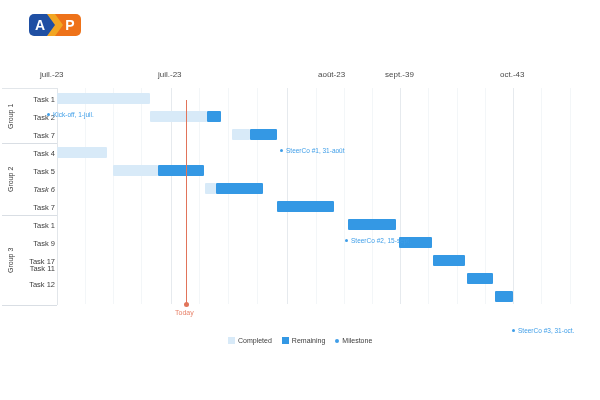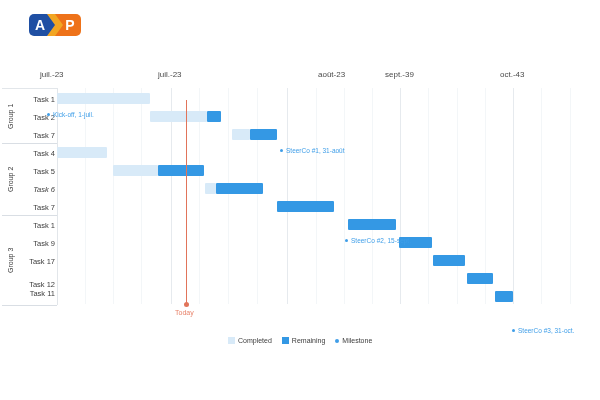--- a/index.html
+++ b/index.html
@@ -275,21 +275,21 @@
         <div class="task-label" style="top: 1px;">Task 1</div>
         <div class="task-label" style="top: 19px;">Task 2</div>
         <div class="task-label" style="top: 37px;">Task 7</div>
         <div class="task-label" style="top: 55px;">Task 4</div>
         <div class="task-label" style="top: 73px;">Task 5</div>
         <div class="task-label" style="top: 91px; font-style: italic;">Task 6</div>
         <div class="task-label" style="top: 109px;">Task 7</div>
         <div class="task-label" style="top: 127px;">Task 1</div>
         <div class="task-label" style="top: 145px;">Task 9</div>
         <div class="task-label" style="top: 163px;">Task 17</div>
-        <div class="task-label" style="top: 195px;">Task 11</div>
+        <div class="task-label" style="top: 170px;">Task 11</div>
         <div class="task-label" style="top: 186px;">Task 12</div>
       </div>
 
     <div id="bars-layer">
         <div class="bar bar-done" style="left: 57px; top: 4.5px; width: 93px;"></div>
         <div class="bar bar-done" style="left: 150px; top: 22.5px; width: 57px;"></div>
         <div class="bar bar-rem" style="left: 207px; top: 22.5px; width: 14px;"></div>
         <div class="bar bar-done" style="left: 232px; top: 40.5px; width: 18px;"></div>
         <div class="bar bar-rem" style="left: 250px; top: 40.5px; width: 27px;"></div>
         <div class="bar bar-done" style="left: 57px; top: 58.5px; width: 50px;"></div>

